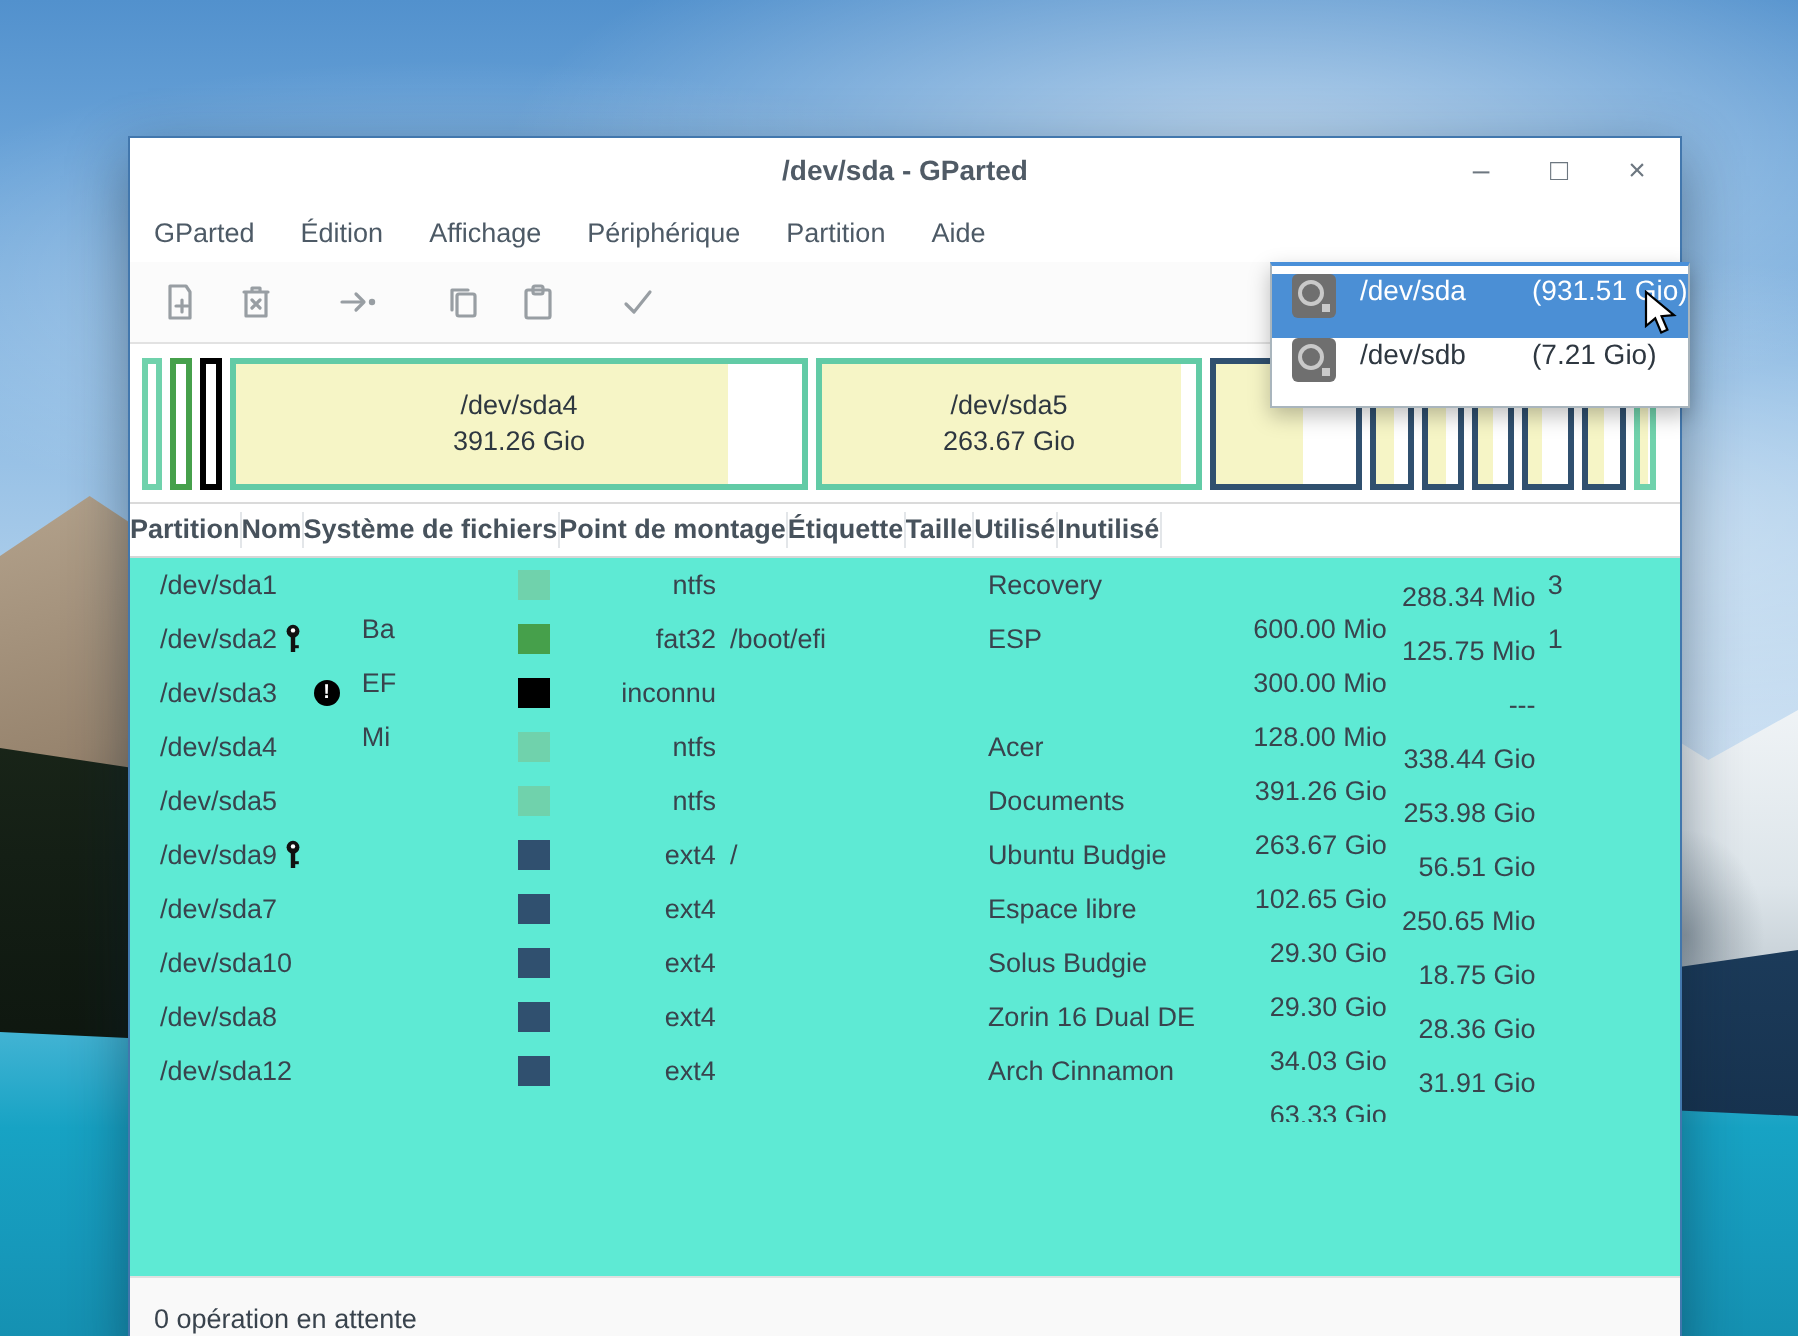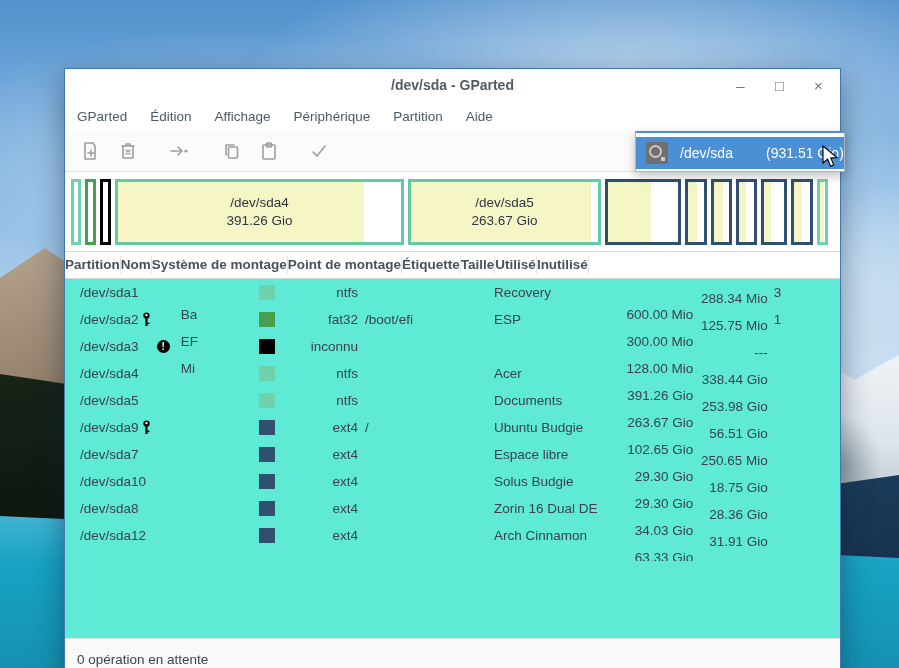--- a/index.html
+++ b/index.html
@@ -83,21 +83,21 @@
 
   
   .statusbar{position:absolute;left:0;right:0;bottom:0;height:41px;background:#f9f9f9;border-top:1px solid #e0e0e0;
     display:flex;align-items:center;padding-left:12px;box-sizing:border-box;}
   .status-text{font-size:13.5px;color:#39434d;}
 
   
   .popup{position:absolute;left:635px;top:131px;width:210px;background:#fff;border:1px solid #a9b5bd;
     border-top:2px solid #4a90d9;padding:4px 0 2px 0;box-sizing:border-box;z-index:50;overflow:hidden;
     box-shadow:0 4px 10px rgba(0,0,0,.25);}
-  .pop-row{height:32px;display:flex;align-items:center;color:#2e3740;font-size:14px;}
+  .pop-row{height:32px;display:flex;color:#2e3740;font-size:14px;}
   .pop-row.selected{background:#4b8fd5;color:#fff;}
   .drive-icon{width:22px;height:22px;border-radius:3px;background:#6f6f6f;margin-left:10px;position:relative;flex:none;}
   .drive-icon::before{content:"";position:absolute;left:3px;top:3px;width:9px;height:9px;border:2.5px solid #c9c9c9;border-radius:50%;}
   .drive-icon::after{content:"";position:absolute;right:3px;bottom:3px;width:4px;height:4px;background:#c9c9c9;}
   .pop-name{margin-left:12px;width:86px;flex:none;}
   .pop-size{white-space:nowrap;}
 
   
   .cursor{position:absolute;left:822px;top:145px;z-index:100;}
 </style>
@@ -244,21 +244,21 @@
         </div>
       </div>
 
     <div class="table">
       <div class="thead">
 
           <div class="th">Partition</div>
 
           <div class="th">Nom</div>
 
-          <div class="th">Système de montage</div>
+          <div class="th">Système de fichiers</div>
 
           <div class="th">Point de montage</div>
 
           <div class="th">Étiquette</div>
 
           <div class="th">Taille</div>
 
           <div class="th">Utilisé</div>
 
           <div class="th">Inutilisé</div>
@@ -570,20 +570,25 @@
   </div>
 
   <div class="popup">
 
       <div class="pop-row selected">
         <span class="drive-icon"></span>
         <span class="pop-name">/dev/sda</span>
         <span class="pop-size">(931.51 Gio)</span>
       </div>
 
+      <div class="pop-row">
+        <span class="drive-icon"></span>
+        <span class="pop-name">/dev/sdb</span>
+        <span class="pop-size">(7.21 Gio)</span>
+      </div>
     </div>
 
   <div class="cursor">
     <svg width="18" height="24" viewBox="0 0 18 24">
       <path d="M1 1 L1 18 L5.6 14.2 L8.6 21.3 L11.7 19.9 L8.8 13.1 L15 12.6 Z" fill="#fff" stroke="#000" stroke-width="1.1"></path>
     </svg>
   </div>
 </div>
 
 </body></html>

